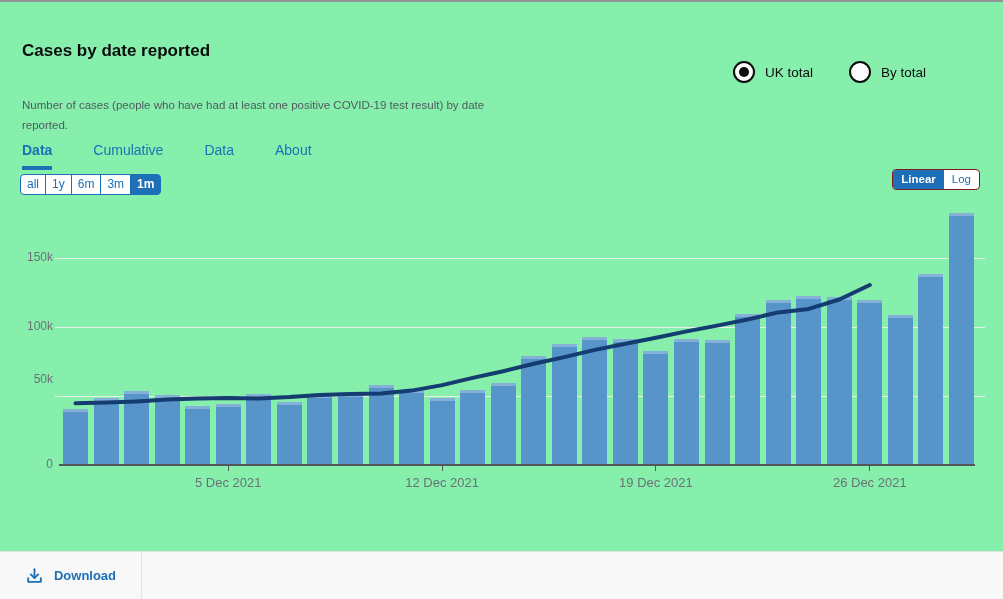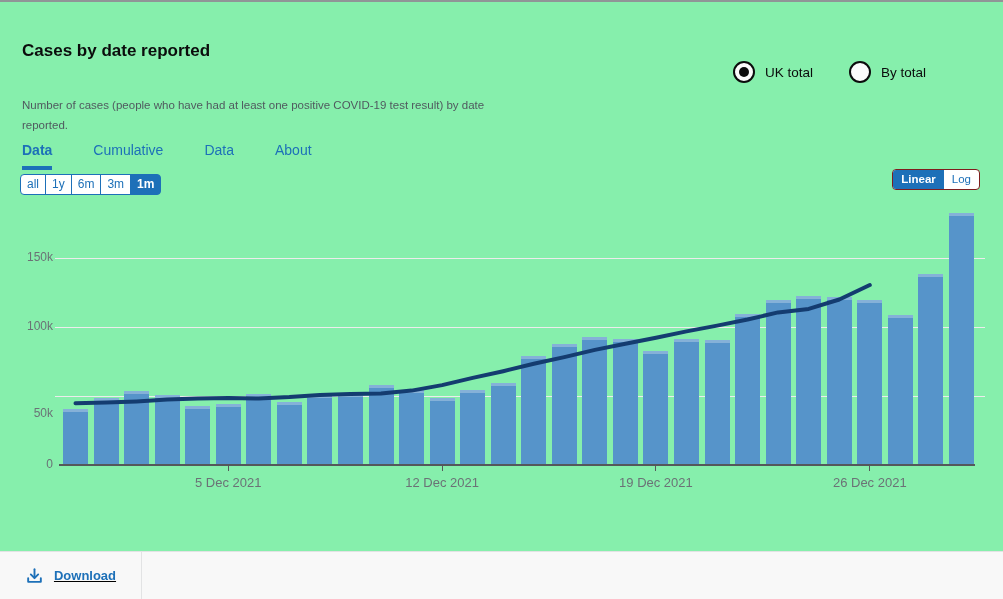--- a/index.html
+++ b/index.html
@@ -43,21 +43,21 @@
   
   .legend{position:absolute;left:75px;top:520px;display:flex;align-items:center;gap:25px;}
   .legend-item{display:flex;align-items:center;gap:9px;cursor:pointer;}
   .legend-swatch{width:15px;height:15px;}
   .legend-line{width:38px;height:4px;border-radius:2px;}
   .legend-label{font-size:13px;color:#0b0c0c;}
   
   .footer{position:absolute;left:0;bottom:0;width:100%;height:47px;border-top:1px solid #e2e3e4;
           display:flex;background:#f8f8f8;}
   .footer-cell{display:flex;align-items:center;justify-content:center;gap:10px;
-               border-right:1px solid #e2e3e4;cursor:pointer;text-decoration:underline;}
+               border-right:1px solid #e2e3e4;cursor:pointer;}
   .footer-cell.download{width:141px;}
   .footer-cell.share{width:117px;}
   .footer-label{font-size:13px;font-weight:700;color:#1d70b8;}
 </style>
 </head>
 <body>
 
 <div id="app">
 
   <h1 class="page-title">Cases by date reported</h1>
@@ -93,21 +93,21 @@
   </div>
 
   <div class="scale-toggle">
     <div class="scale-btn active">Linear</div>
     <div class="scale-btn">Log</div>
   </div>
 
   <div id="plot">
       <div class="ytick-label" style="top: 455px;">0</div>
       <div class="gridline" style="top: 394px;"></div>
-      <div class="ytick-label" style="top: 404px;">50k</div>
+      <div class="ytick-label" style="top: 370px;">50k</div>
       <div class="gridline" style="top: 325px;"></div>
       <div class="ytick-label" style="top: 317px;">100k</div>
       <div class="gridline" style="top: 256px;"></div>
       <div class="ytick-label" style="top: 248px;">150k</div>
       <div class="bar" title="30 Nov 2021" style="left: 63px; width: 25px; top: 407.248px; height: 55.752px; background: rgb(86, 148, 202);"></div>
       <div class="bar" title="1 Dec 2021" style="left: 93.55px; width: 25px; top: 396.07px; height: 66.93px; background: rgb(86, 148, 202);"></div>
       <div class="bar" title="2 Dec 2021" style="left: 124.1px; width: 25px; top: 388.618px; height: 74.382px; background: rgb(86, 148, 202);"></div>
       <div class="bar" title="3 Dec 2021" style="left: 154.65px; width: 25px; top: 392.896px; height: 70.104px; background: rgb(86, 148, 202);"></div>
       <div class="bar" title="4 Dec 2021" style="left: 185.2px; width: 25px; top: 403.936px; height: 59.064px; background: rgb(86, 148, 202);"></div>
       <div class="bar" title="5 Dec 2021" style="left: 215.75px; width: 25px; top: 402.418px; height: 60.582px; background: rgb(86, 148, 202);"></div>

